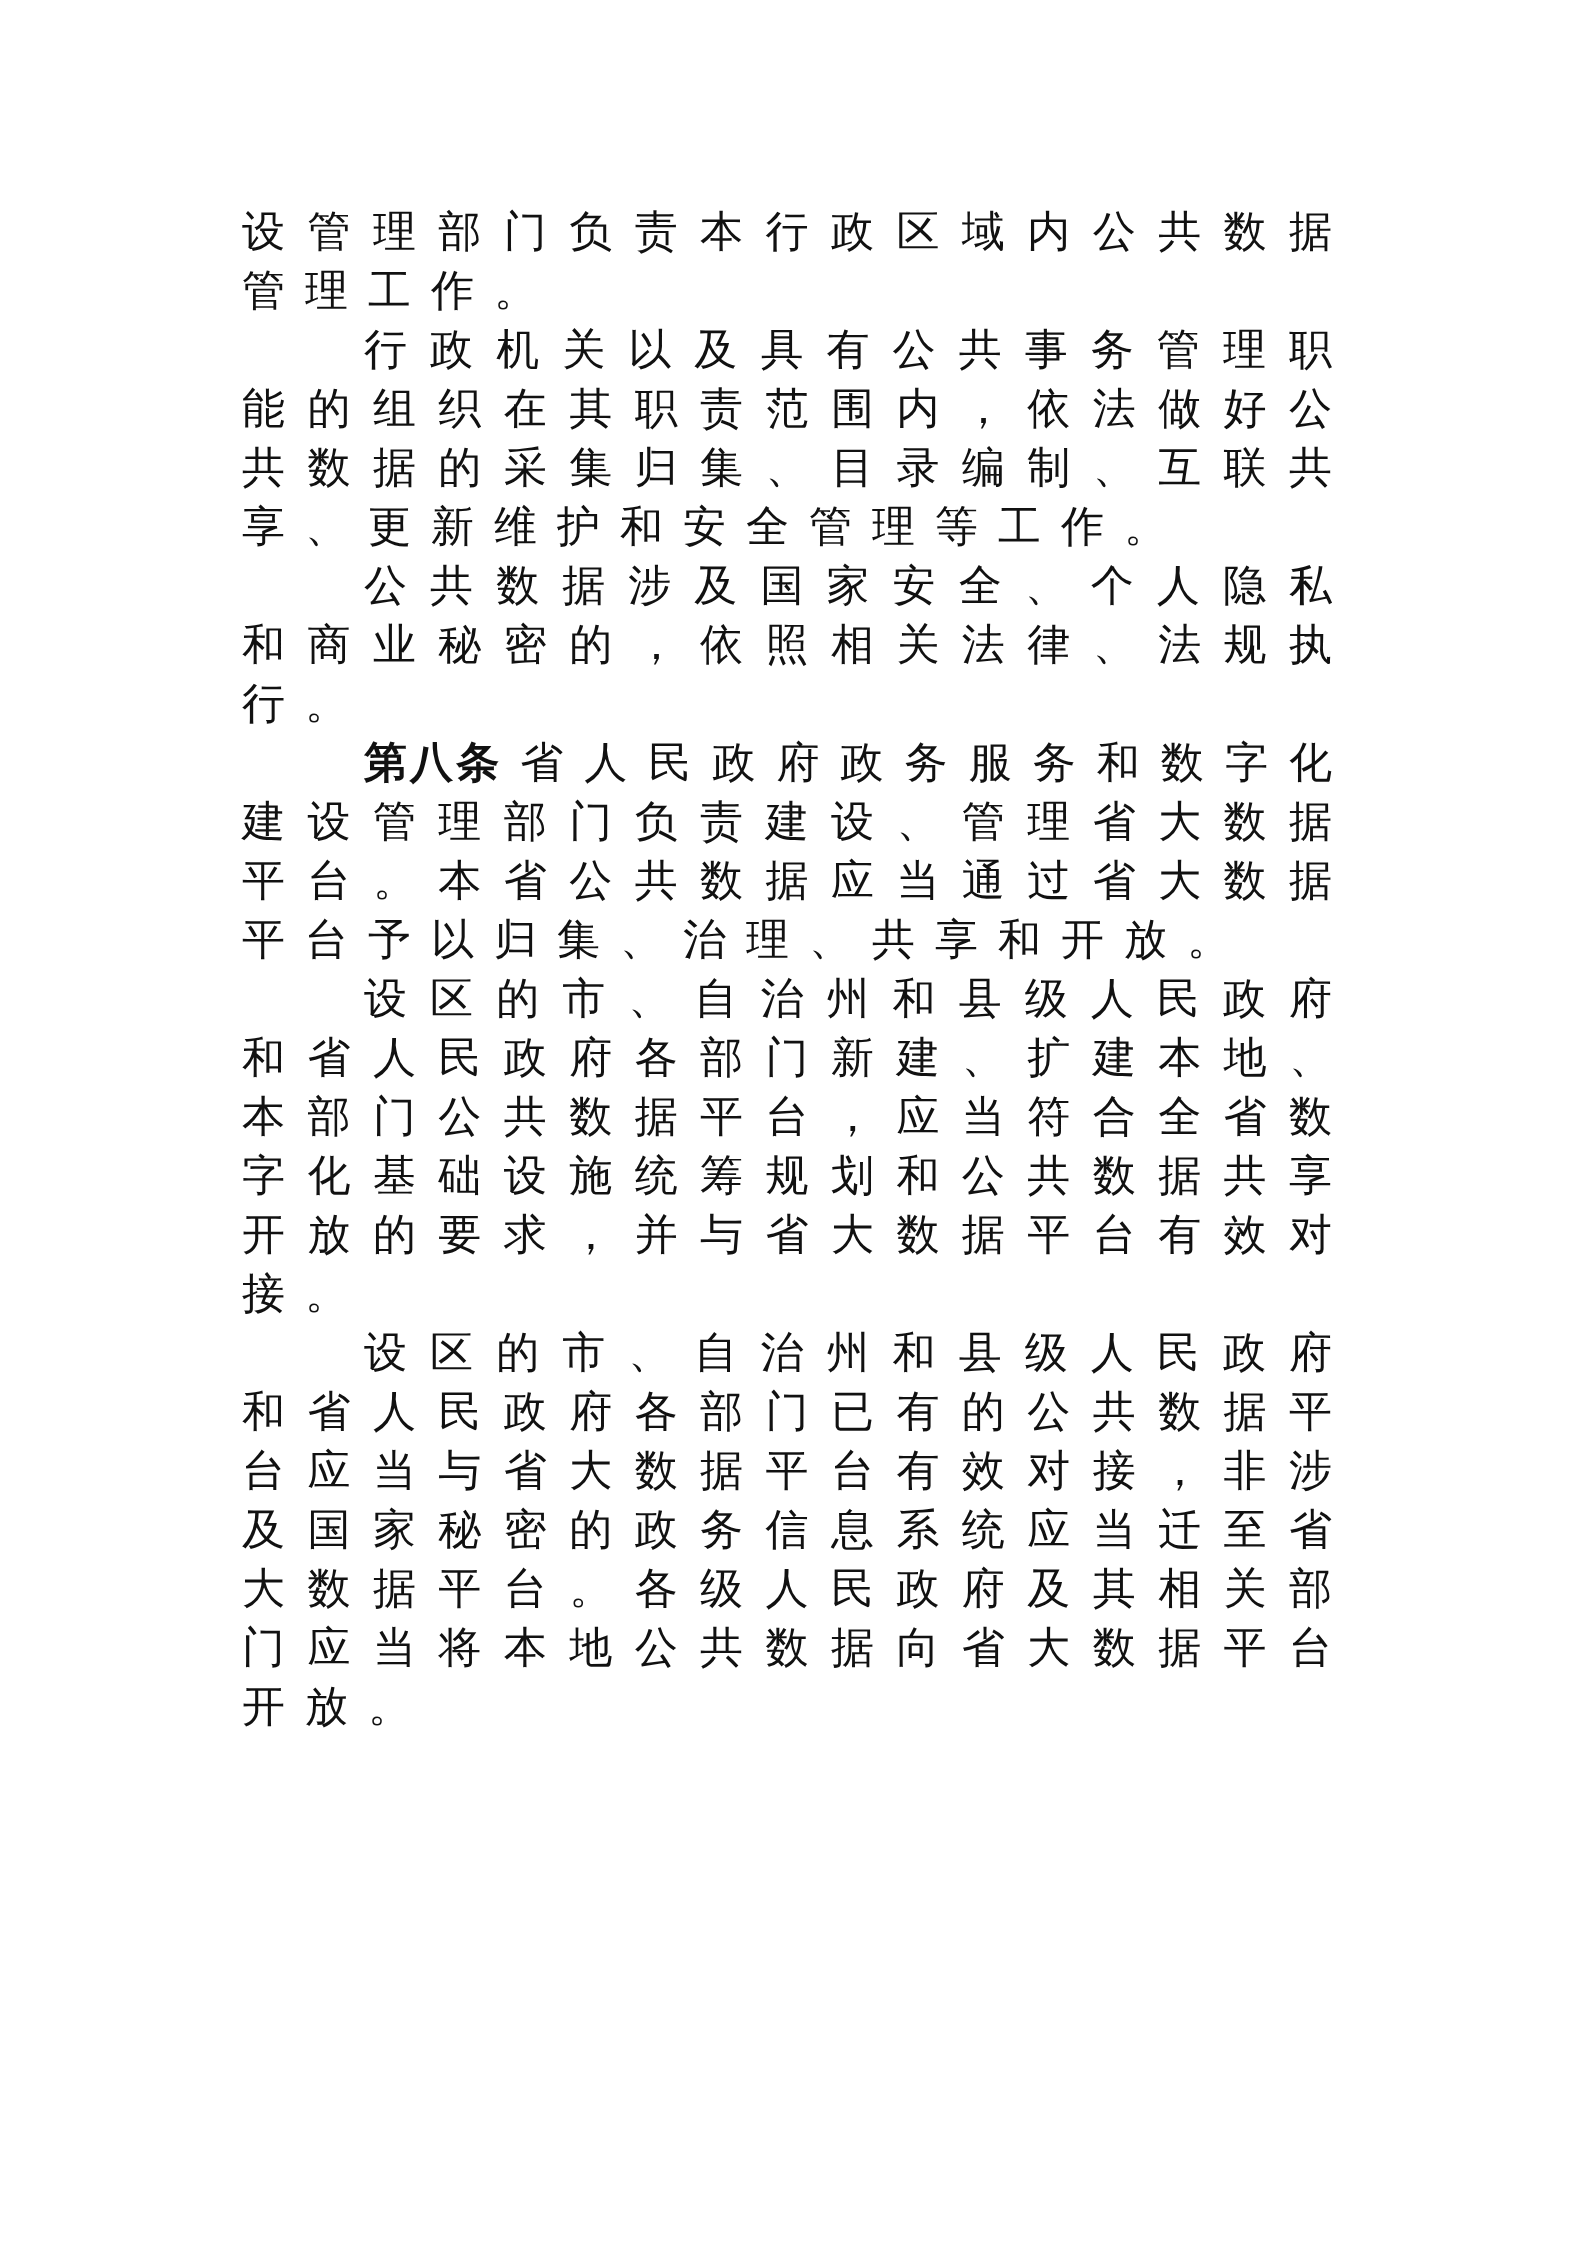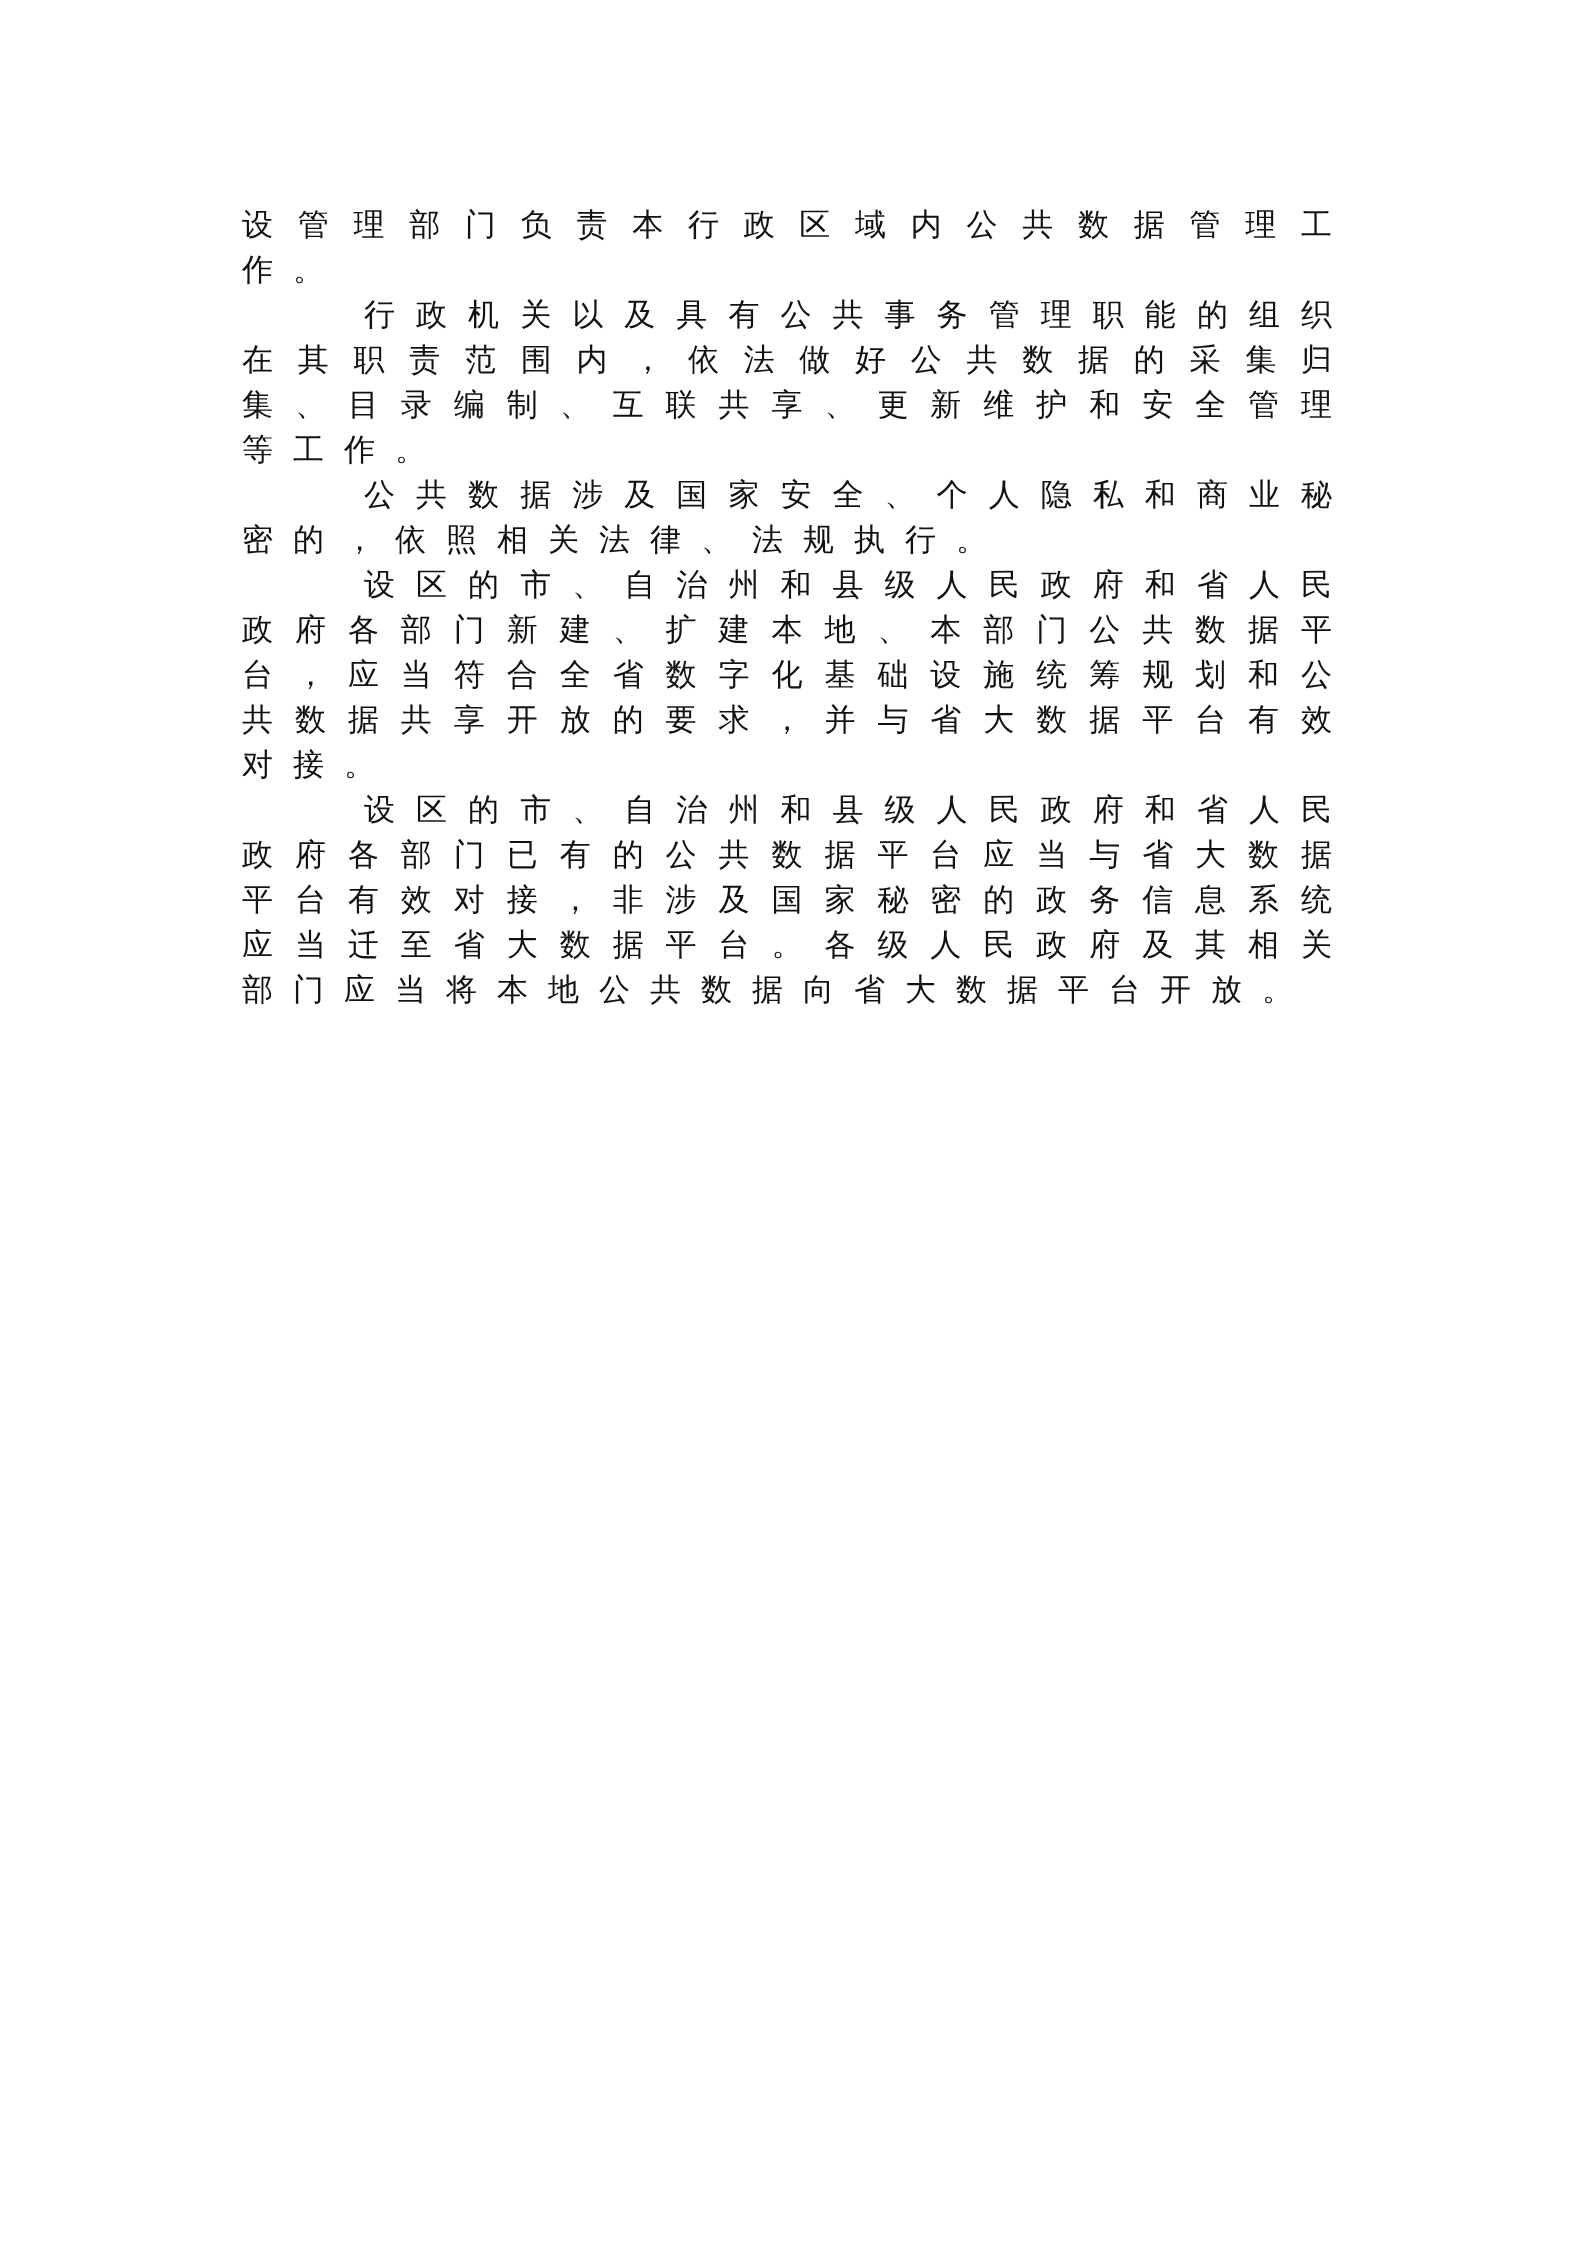--- a/index.html
+++ b/index.html
@@ -13,23 +13,23 @@
     position: relative;
     overflow: hidden;
   }
   .page {
     position: absolute;
     left: 242px;
     top: 202px;
     width: 1110px;
     color: #111111;
     font-family: Liberation Serif, serif;
-    font-size: 31px;
+    font-size: 43px;
     letter-spacing: 20px;
-    line-height: 45px;
+    line-height: 59px;
   }
   .para {
     margin: 0;
     padding: 0;
     text-indent: 122px;
     text-align: justify;
     word-break: break-all;
   }
   .para.cont {
     text-indent: 0;
@@ -47,20 +47,23 @@
   <p class="para cont">
     <span>设管理部门负责本行政区域内公共数据管理工作。</span>
   </p>
   <p class="para">
     <span>行政机关以及具有公共事务管理职能的组织在其职责范围内，依法做好公共数据的采集归集、目录编制、互联共享、更新维护和安全管理等工作。</span>
   </p>
   <p class="para">
     <span>公共数据涉及国家安全、个人隐私和商业秘密的，依照相关法律、法规执行。</span>
   </p>
   <p class="para">
+    <span class="article-num">第八条</span><span>省人民政府政务服务和数字化建设管理部门负责建设、管理省大数据平台。本省公共数据应当通过省大数据平台予以归集、治理、共享和开放。</span>
+  </p>
+  <p class="para">
     <span>设区的市、自治州和县级人民政府和省人民政府各部门新建、扩建本地、本部门公共数据平台，应当符合全省数字化基础设施统筹规划和公共数据共享开放的要求，并与省大数据平台有效对接。</span>
   </p>
   <p class="para">
     <span>设区的市、自治州和县级人民政府和省人民政府各部门已有的公共数据平台应当与省大数据平台有效对接，非涉及国家秘密的政务信息系统应当迁至省大数据平台。各级人民政府及其相关部门应当将本地公共数据向省大数据平台开放。</span>
   </p>
   <p class="para">
     
   </p>
 </div>
 

